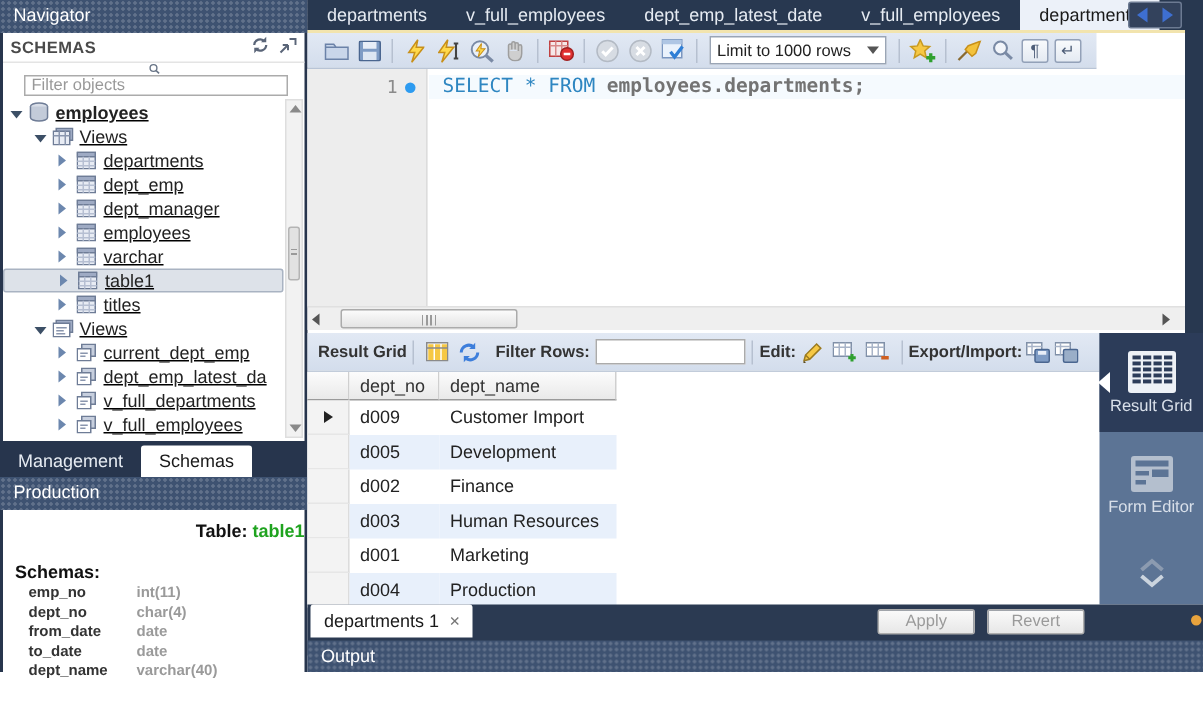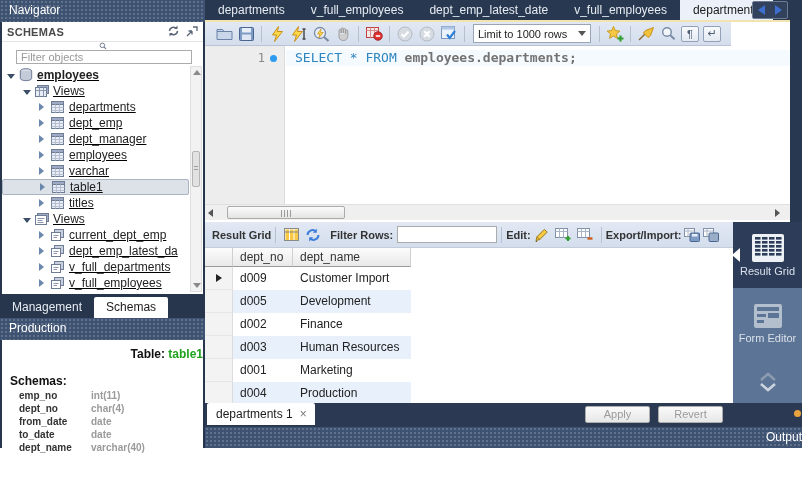--- a/index.html
+++ b/index.html
@@ -135,21 +135,21 @@
 
   .bottom-strip { left:0; top:403px; width:597px; height:34px; background:#2B3A52; }
   .btab { position:absolute; left:2px; top:0; height:22px; background:#fff; color:#1A1A1A; font-size:12px;
     padding:4px 8px 0 9px; border-radius:2px 2px 0 0; }
   .btab .x { color:#777; margin-left:7px; font-size:12px; }
   .btn { position:absolute; top:3px; width:65px; height:17px; background:linear-gradient(#FAFAFA,#E7E7E7);
     border:1px solid #ADADAD; border-radius:2px; font-size:11px; color:#9A9A9A; text-align:center; line-height:15px; }
   .btn-apply { left:380px; } .btn-revert { left:453px; }
   .orange-dot { position:absolute; left:589px; top:7px; width:7px; height:7px; border-radius:50%; background:#E8A33D; }
 
-  .output-bar { left:0; top:427px; width:597px; height:21px;text-align:right; }
+  .output-bar { left:0; top:427px; width:597px; height:21px; }
 </style>
 </head>
 <body>
 
 <div class="app">
 
   <aside class="abs sidebar">
     <div class="abs titlebar nav-title">Navigator</div>
 
     <div class="abs schemas-header">

